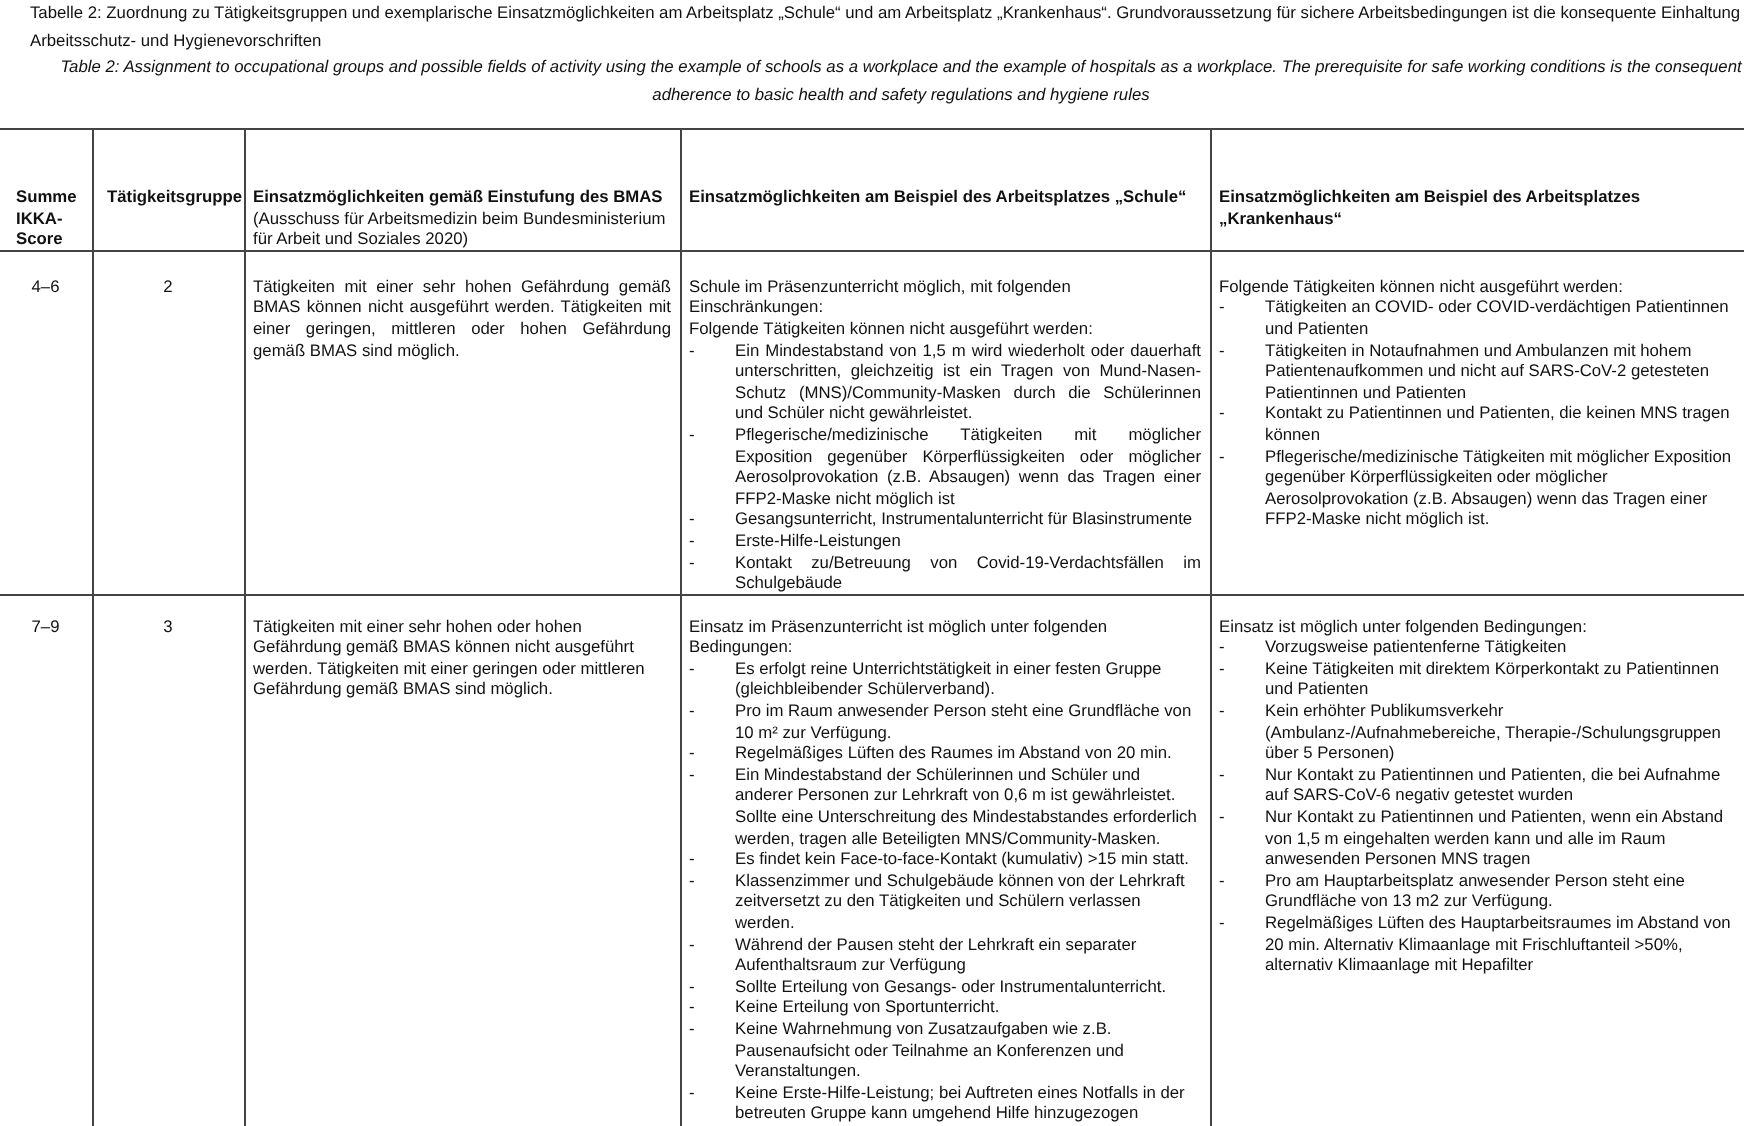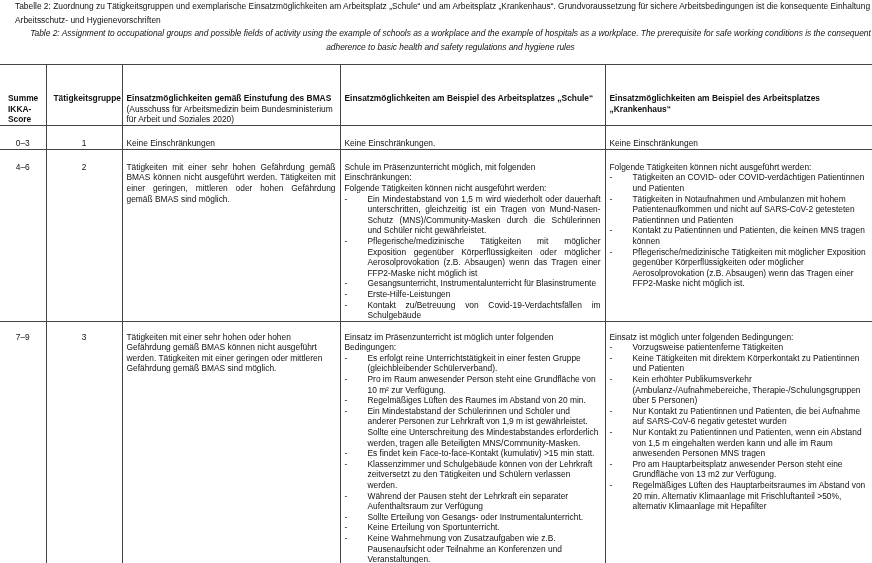--- a/index.html
+++ b/index.html
@@ -57,27 +57,20 @@
     <th class="c-score">Summe IKKA-Score</th>
     <th class="c-group">Tätigkeitsgruppe</th>
     <th>
       <span>Einsatzmöglichkeiten gemäß Einstufung des BMAS</span>
       <span class="sub">(Ausschuss für Arbeitsmedizin beim Bundesministerium für Arbeit und Soziales 2020)</span>
     </th>
     <th>Einsatzmöglichkeiten am Beispiel des Arbeitsplatzes „Schule“</th>
     <th>Einsatzmöglichkeiten am Beispiel des Arbeitsplatzes „Krankenhaus“</th>
   </tr>
 
-  <tr class="r0">
-    <td class="c-score">0–3</td>
-    <td class="c-group">1</td>
-    <td>Keine Einschränkungen</td>
-    <td>Keine Einschränkungen.</td>
-    <td>Keine Einschränkungen</td>
-  </tr>
 
   <tr class="r1">
     <td class="c-score">4–6</td>
     <td class="c-group">2</td>
     <td class="just">Tätigkeiten mit einer sehr hohen Gefährdung gemäß BMAS können nicht ausgeführt werden. Tätigkeiten mit einer geringen, mittleren oder hohen Gefährdung gemäß BMAS sind möglich.</td>
     <td>
       <div>Schule im Präsenzunterricht möglich, mit folgenden Einschränkungen:</div>
       <div>Folgende Tätigkeiten können nicht ausgeführt werden:</div>
       <ul class="dash">
         <li class="just">Ein Mindestabstand von 1,5 m wird wiederholt oder dauerhaft unterschritten, gleichzeitig ist ein Tragen von Mund-Nasen-Schutz (MNS)/Community-Masken durch die Schülerinnen und Schüler nicht gewährleistet.</li>
@@ -101,21 +94,21 @@
   <tr class="r2">
     <td class="c-score">7–9</td>
     <td class="c-group">3</td>
     <td>Tätigkeiten mit einer sehr hohen oder hohen Gefährdung gemäß BMAS können nicht ausgeführt werden. Tätigkeiten mit einer geringen oder mittleren Gefährdung gemäß BMAS sind möglich.</td>
     <td>
       <div>Einsatz im Präsenzunterricht ist möglich unter folgenden Bedingungen:</div>
       <ul class="dash">
         <li>Es erfolgt reine Unterrichtstätigkeit in einer festen Gruppe (gleichbleibender Schülerverband).</li>
         <li>Pro im Raum anwesender Person steht eine Grundfläche von 10 m² zur Verfügung.</li>
         <li>Regelmäßiges Lüften des Raumes im Abstand von 20 min.</li>
-        <li>Ein Mindestabstand der Schülerinnen und Schüler und anderer Personen zur Lehrkraft von 1,9 m ist gewährleistet. Sollte eine Unterschreitung des Mindestabstandes erforderlich werden, tragen alle Beteiligten MNS/Community-Masken.</li>
+        <li>Ein Mindestabstand der Schülerinnen und Schüler und anderer Personen zur Lehrkraft von 0,6 m ist gewährleistet. Sollte eine Unterschreitung des Mindestabstandes erforderlich werden, tragen alle Beteiligten MNS/Community-Masken.</li>
         <li>Es findet kein Face-to-face-Kontakt (kumulativ) &gt;15 min statt.</li>
         <li>Klassenzimmer und Schulgebäude können von der Lehrkraft zeitversetzt zu den Tätigkeiten und Schülern verlassen werden.</li>
         <li>Während der Pausen steht der Lehrkraft ein separater Aufenthaltsraum zur Verfügung</li>
         <li>Sollte Erteilung von Gesangs- oder Instrumentalunterricht.</li>
         <li>Keine Erteilung von Sportunterricht.</li>
         <li>Keine Wahrnehmung von Zusatzaufgaben wie z.B. Pausenaufsicht oder Teilnahme an Konferenzen und Veranstaltungen.</li>
         <li>Keine Erste-Hilfe-Leistung; bei Auftreten eines Notfalls in der betreuten Gruppe kann umgehend Hilfe hinzugezogen werden.</li>
 
       </ul>
     </td>

